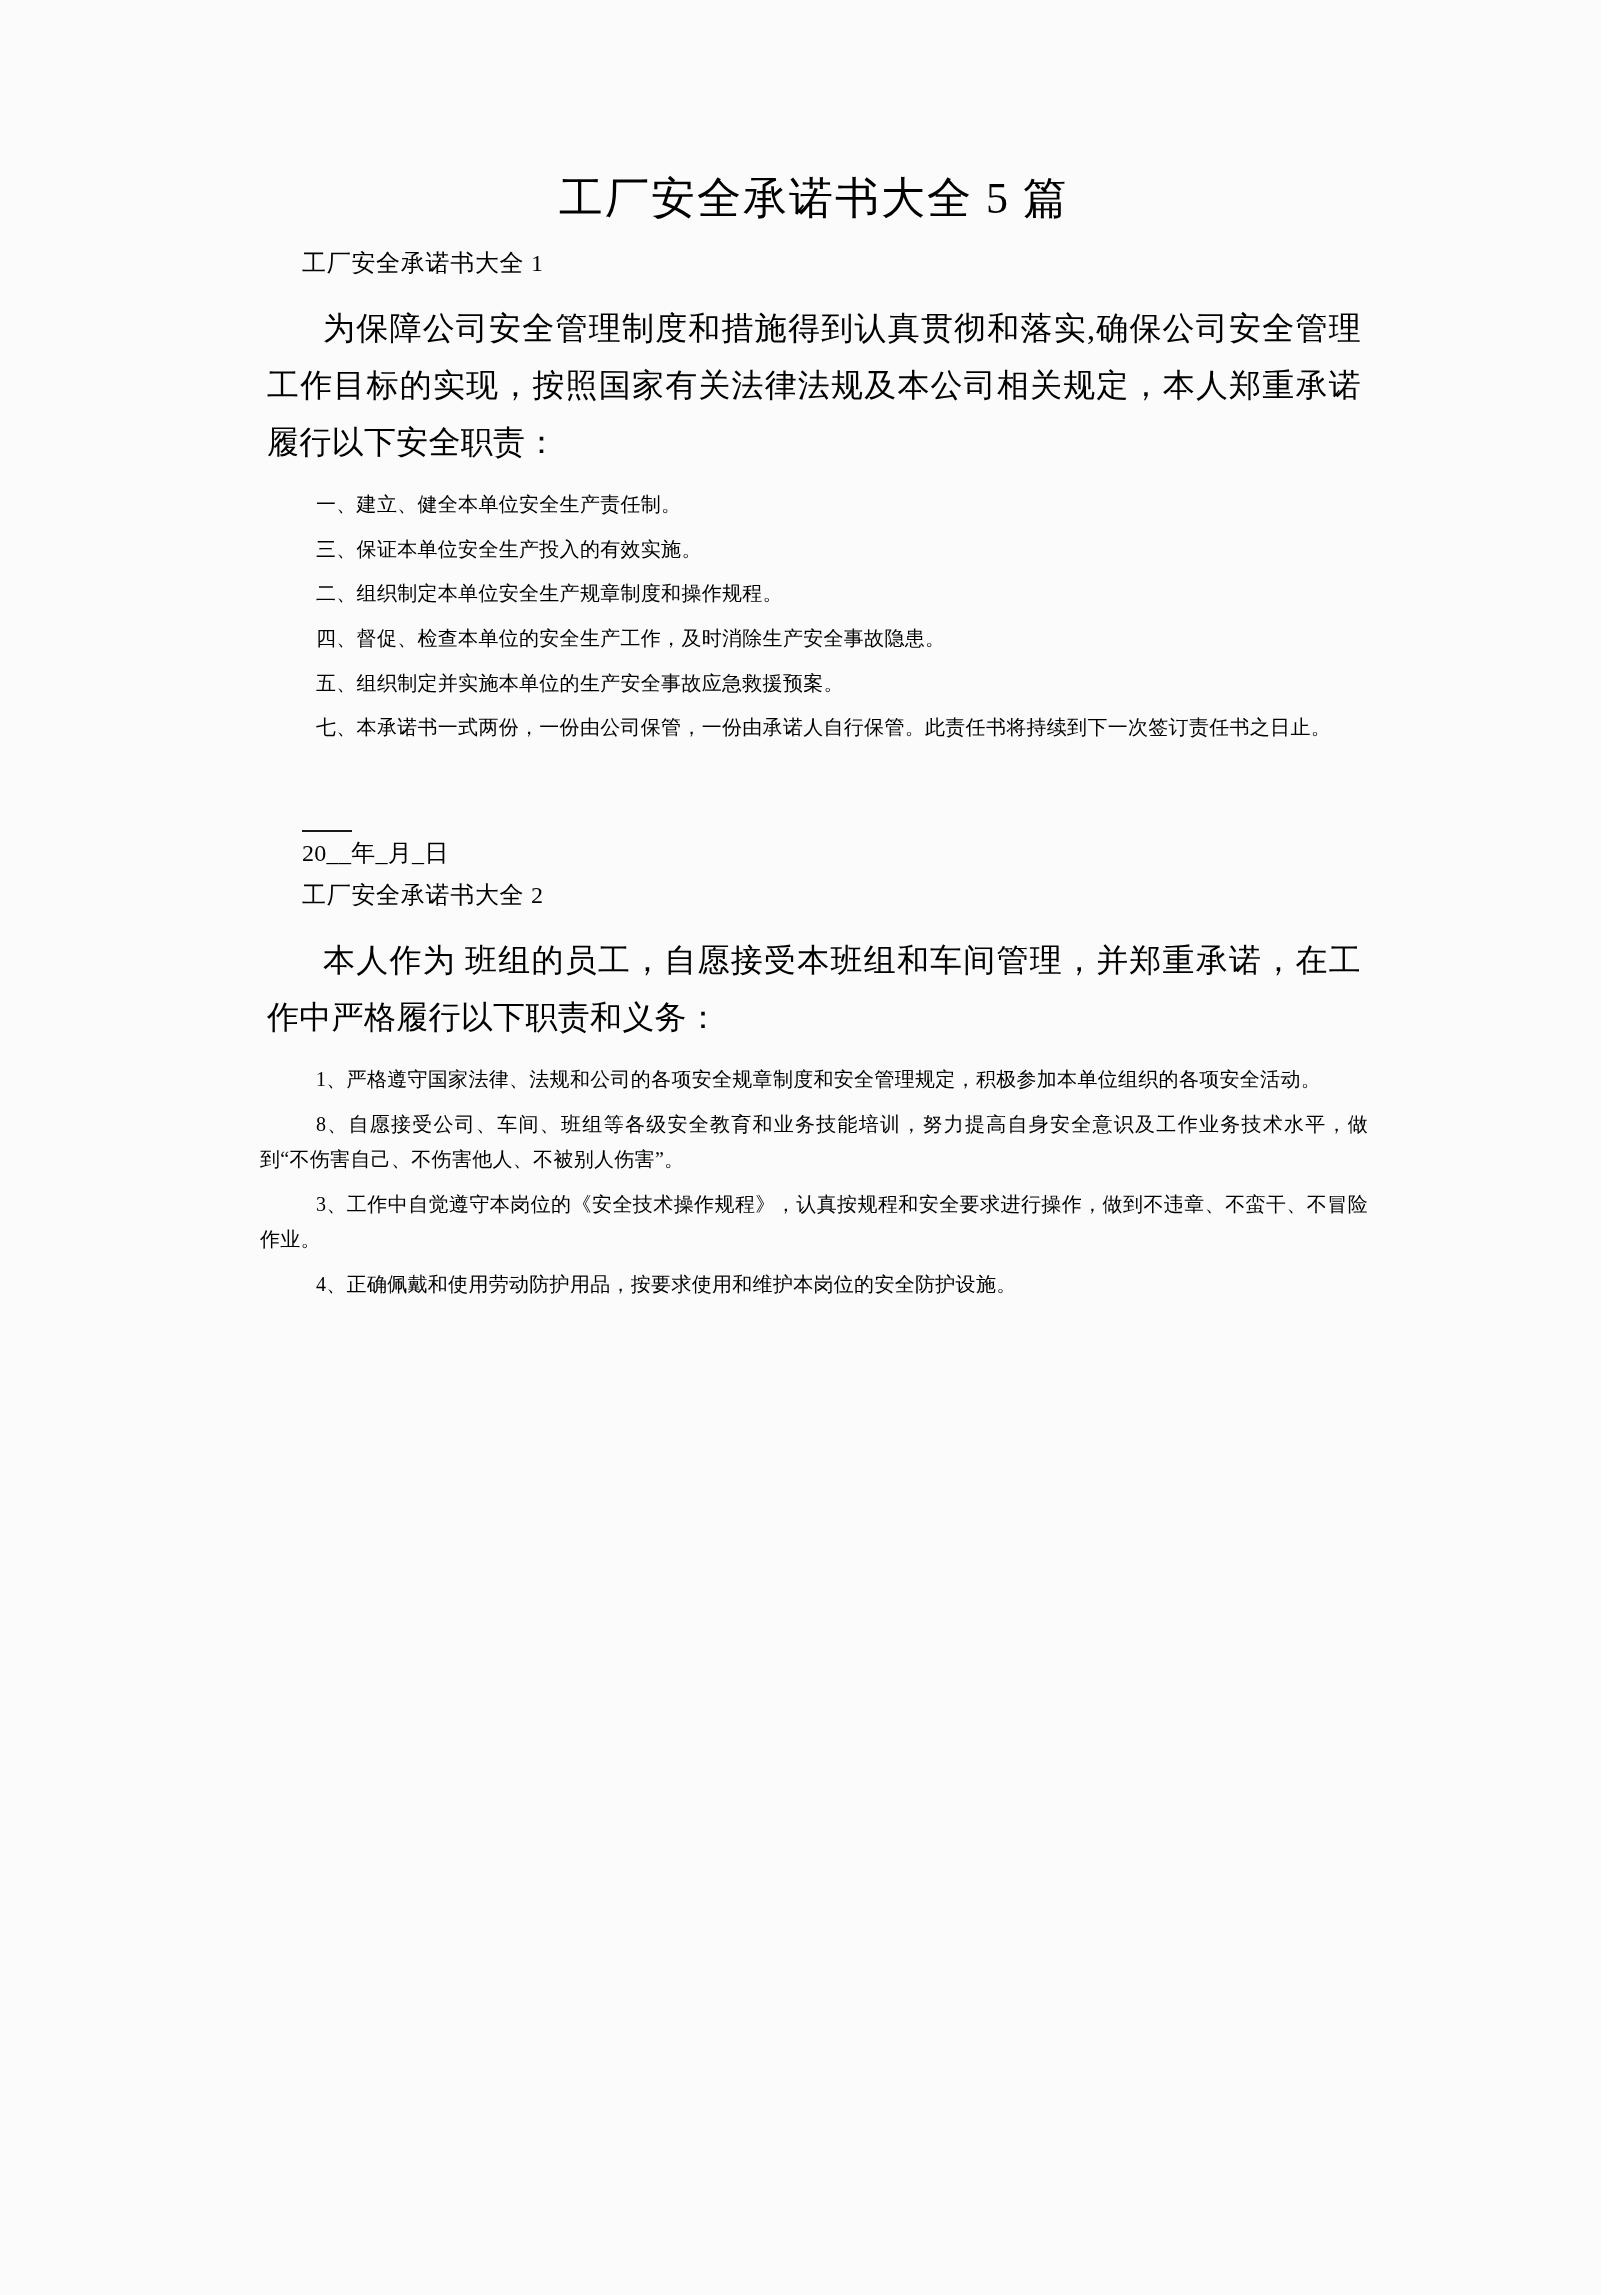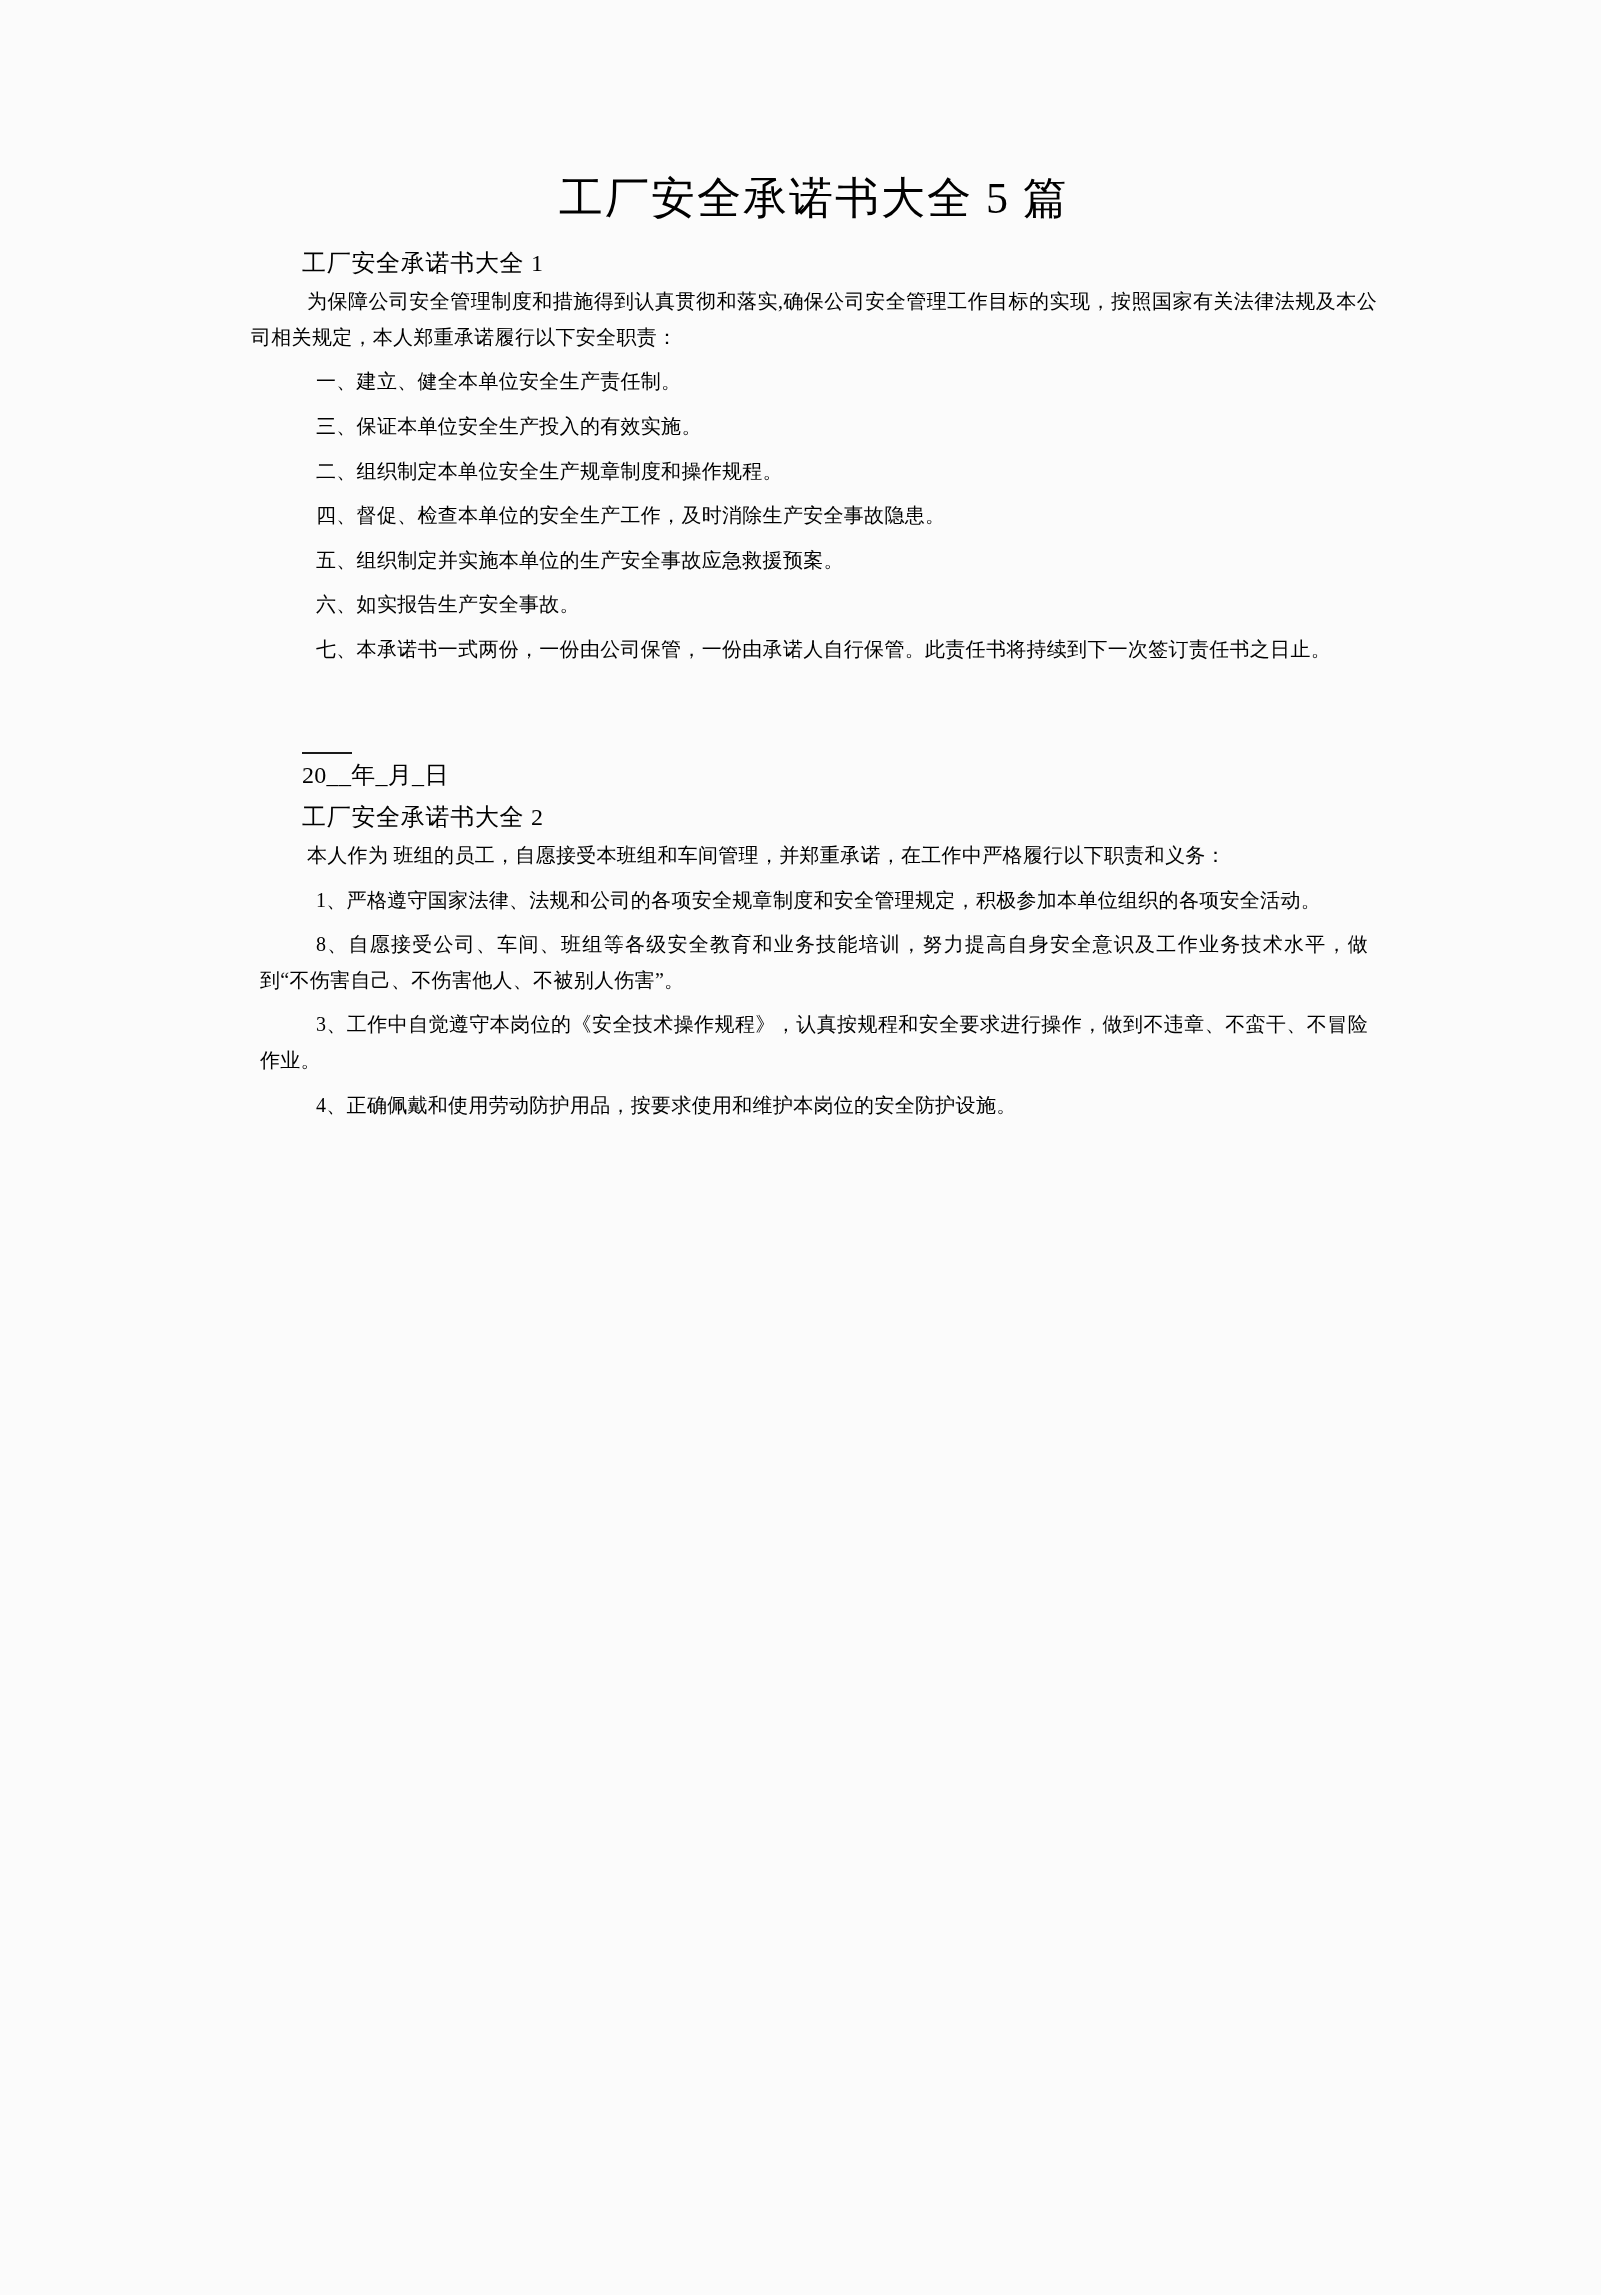--- a/index.html
+++ b/index.html
@@ -39,23 +39,23 @@
   .section-heading {
     font-size: 24px;
     line-height: 1.72;
     margin: 0;
     text-indent: 51px;
     letter-spacing: 0.7px;
   }
 
   
   .para {
-    font-size: 20px;
+    font-size: 32px;
     line-height: 1.78;
-    margin: 0;
+    margin: 16px;
     text-indent: 56px;
     text-align: justify;
     text-justify: inter-ideograph;
     letter-spacing: 0.3px;
   }
 
   
   .list-item {
     font-size: 20px;
     line-height: 1.78;
@@ -100,21 +100,20 @@
     <h1 class="doc-title">工厂安全承诺书大全 5 篇</h1>
 
     <p class="section-heading">工厂安全承诺书大全 1</p>
     <p class="para">为保障公司安全管理制度和措施得到认真贯彻和落实,确保公司安全管理工作目标的实现，按照国家有关法律法规及本公司相关规定，本人郑重承诺履行以下安全职责：</p>
 
     <p class="list-item">一、建立、健全本单位安全生产责任制。</p>
     <p class="list-item">三、保证本单位安全生产投入的有效实施。</p>
     <p class="list-item">二、组织制定本单位安全生产规章制度和操作规程。</p>
     <p class="list-item">四、督促、检查本单位的安全生产工作，及时消除生产安全事故隐患。</p>
     <p class="list-item">五、组织制定并实施本单位的生产安全事故应急救援预案。</p>
-    <p class="list-item">六、如实报告生产安全事故。</p>
     <p class="list-item">七、本承诺书一式两份，一份由公司保管，一份由承诺人自行保管。此责任书将持续到下一次签订责任书之日止。</p>
 
     <div class="gap-sm"></div>
 
     <div class="sig-line-row">
       <span class="sig-line"></span>
     </div>
 
     <p class="date-line">20__年_月_日</p>
 

